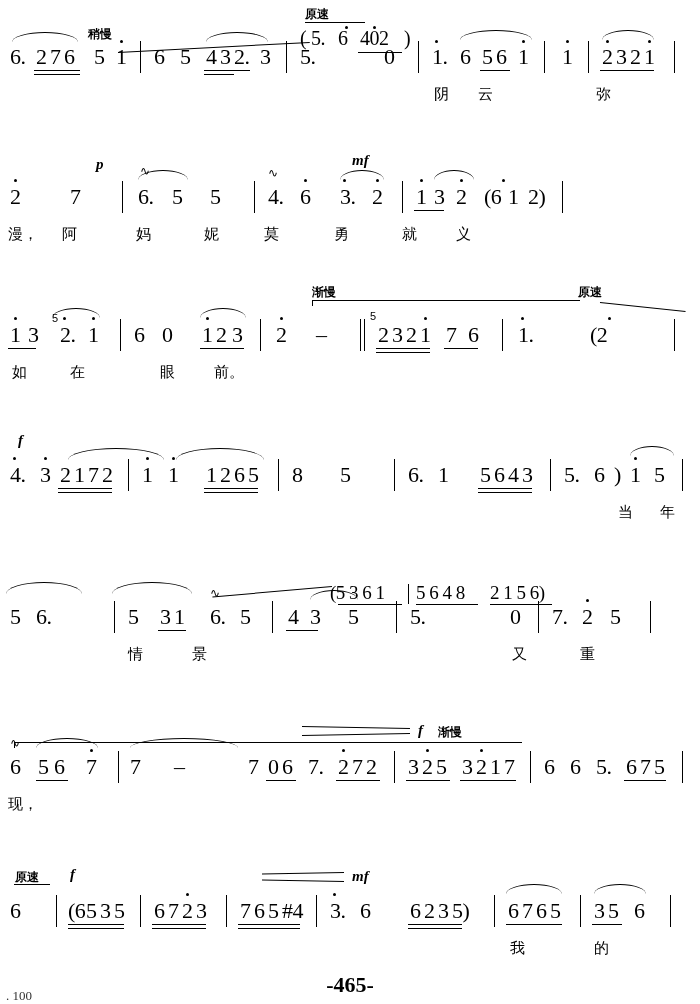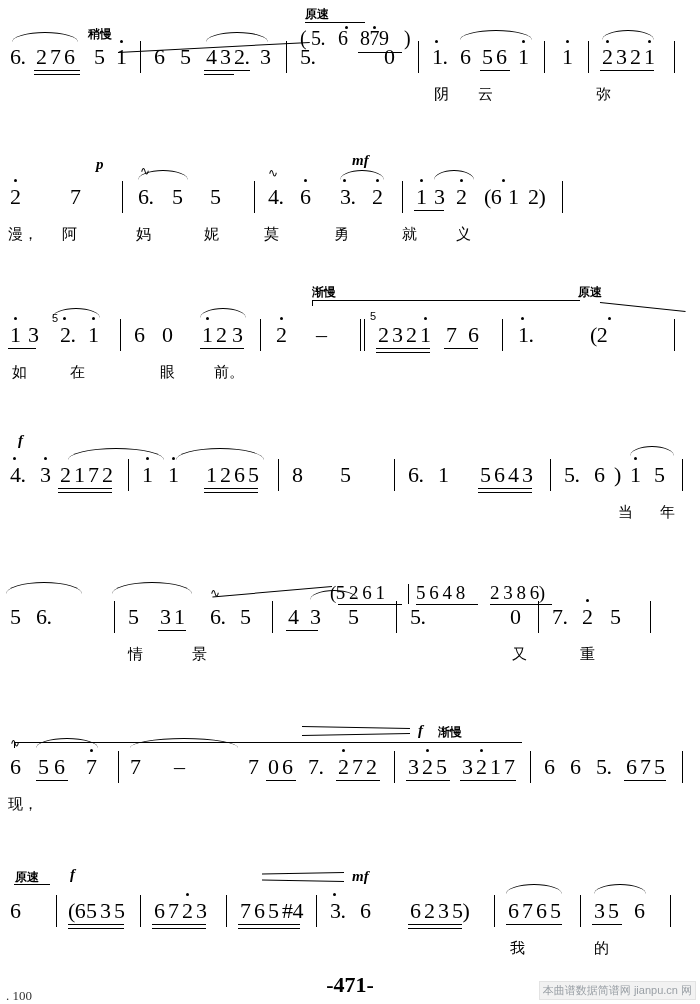--- a/index.html
+++ b/index.html
@@ -141,21 +141,21 @@
   <div class="system" style="top:0px;">
     <span class="mark" style="left:88px; top:26px; font-weight:bold;">稍慢</span>
     <span class="mark" style="left:305px; top:6px; font-weight:bold;">原速</span>
 
     <div class="tempoline" style="left:118px; top:52px; width:192px; transform:rotate(-3deg); transform-origin:left center;"></div>
     <div class="tempoline" style="left:305px; top:22px; width:60px;"></div>
 
     <span class="note" style="left:300px; top:28px; font-size:20px;">(</span>
     <span class="note" style="left:311px; top:28px; font-size:20px;">5.</span>
     <span class="note" style="left:338px; top:28px; font-size:20px;">6</span>
-    <span class="note" style="left:360px; top:28px; font-size:20px;">879</span>
+    <span class="note" style="left:360px; top:28px; font-size:20px;">402</span>
     <span class="note" style="left:404px; top:28px; font-size:20px;">)</span>
     <div class="beam" style="left:358px; top:52px; width:44px;"></div>
     <div class="odot" style="left:345px; top:26px;"></div>
     <div class="odot" style="left:373px; top:26px;"></div>
 
     <div class="notes">
       <span class="note big" style="left:0px;">6.</span>
       <span class="note big" style="left:26px;">2</span>
       <span class="note big" style="left:40px;">7</span>
       <span class="note big" style="left:54px;">6</span>
@@ -379,24 +379,24 @@
       <div class="slur" style="left:620px; top:-18px; width:44px;"></div>
       <div class="barline" style="left:672px;"></div>
     </div>
 
     <span class="lyric" style="left:618px;">当</span>
     <span class="lyric" style="left:660px;">年</span>
   </div>
 
   <div class="system" style="top:560px;">
 
-    <span class="note" style="left:330px; top:22px; font-size:19px;">(5 2 6 1</span>
+    <span class="note" style="left:330px; top:22px; font-size:19px;">(5 3 6 1</span>
     <div class="barline" style="left:408px; top:24px; height:20px;"></div>
     <span class="note" style="left:416px; top:22px; font-size:19px;">5 6 4 8</span>
-    <span class="note" style="left:490px; top:22px; font-size:19px;">2 3 8 6)</span>
+    <span class="note" style="left:490px; top:22px; font-size:19px;">2 1 5 6)</span>
     <div class="beam" style="left:338px; top:44px; width:64px;"></div>
     <div class="beam" style="left:416px; top:44px; width:62px;"></div>
     <div class="beam" style="left:490px; top:44px; width:62px;"></div>
 
     <div class="slur long" style="left:6px; top:22px; width:76px;"></div>
     <div class="slur long" style="left:112px; top:22px; width:80px;"></div>
     <div class="tempoline" style="left:212px; top:26px; width:120px; transform:rotate(-5deg); transform-origin:right center;"></div>
 
     <div class="notes">
       <span class="note big" style="left:0px;">5</span>
@@ -552,17 +552,16 @@
       <div class="beam" style="left:582px; top:24px; width:30px;"></div>
       <span class="note big" style="left:624px;">6</span>
       <div class="slur" style="left:584px; top:-16px; width:52px;"></div>
       <div class="barline" style="left:660px;"></div>
     </div>
 
     <span class="lyric" style="left:510px; top:92px;">我</span>
     <span class="lyric" style="left:594px; top:92px;">的</span>
   </div>
 
-  <div class="pagenum">-471-</div>
+  <div class="pagenum">-465-</div>
   <div class="corner" style="bottom:0px;">. 100</div>
-  <div class="watermark">本曲谱数据简谱网 jianpu.cn 网</div>
 
 </div>
 
 </body></html>

